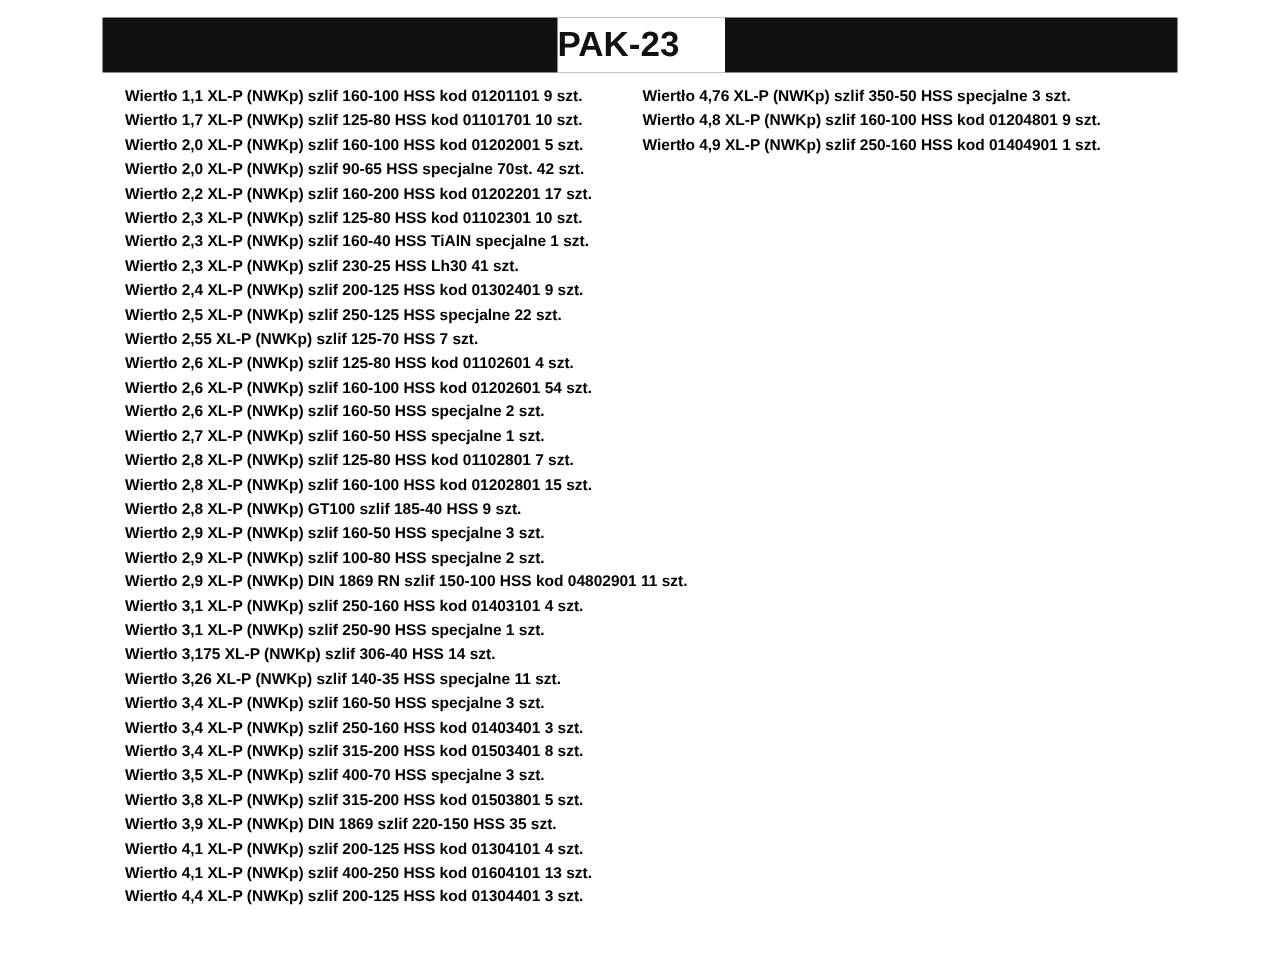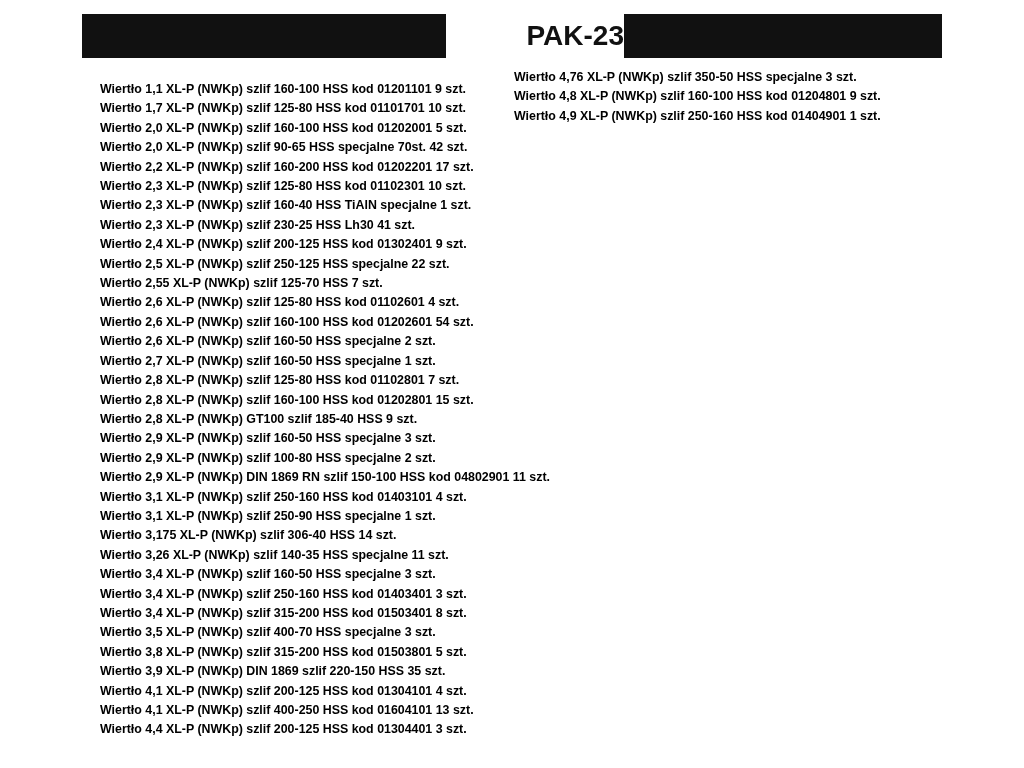--- a/index.html
+++ b/index.html
@@ -30,22 +30,21 @@
   }
   .title-mask {
     position: absolute;
     left: 446px;
     top: 14px;
     width: 134px;
     height: 44px;
     background: #ffffff;
     display: flex;
     align-items: center;
-    justify-content: flex-end;
-    padding-left: 44px;
+    justify-content: flex-start;
   }
   .title-mask span {
     font-size: 28px;
     font-weight: bold;
     color: #111111;
     letter-spacing: 0px;
     white-space: nowrap;
   }
   
   .columns {
@@ -55,21 +54,20 @@
     width: 1024px;
     display: flex;
     align-items: flex-start;
   }
   .col {
     box-sizing: border-box;
   }
   .col-left {
     width: 512px;
     padding-left: 100px;
-    margin-top: 12px;
   }
   .col-right {
     width: 512px;
     padding-left: 2px;
   }
   .entry {
     font-size: 12.4px;
     font-weight: bold;
     color: #000000;
     line-height: 19.4px;

